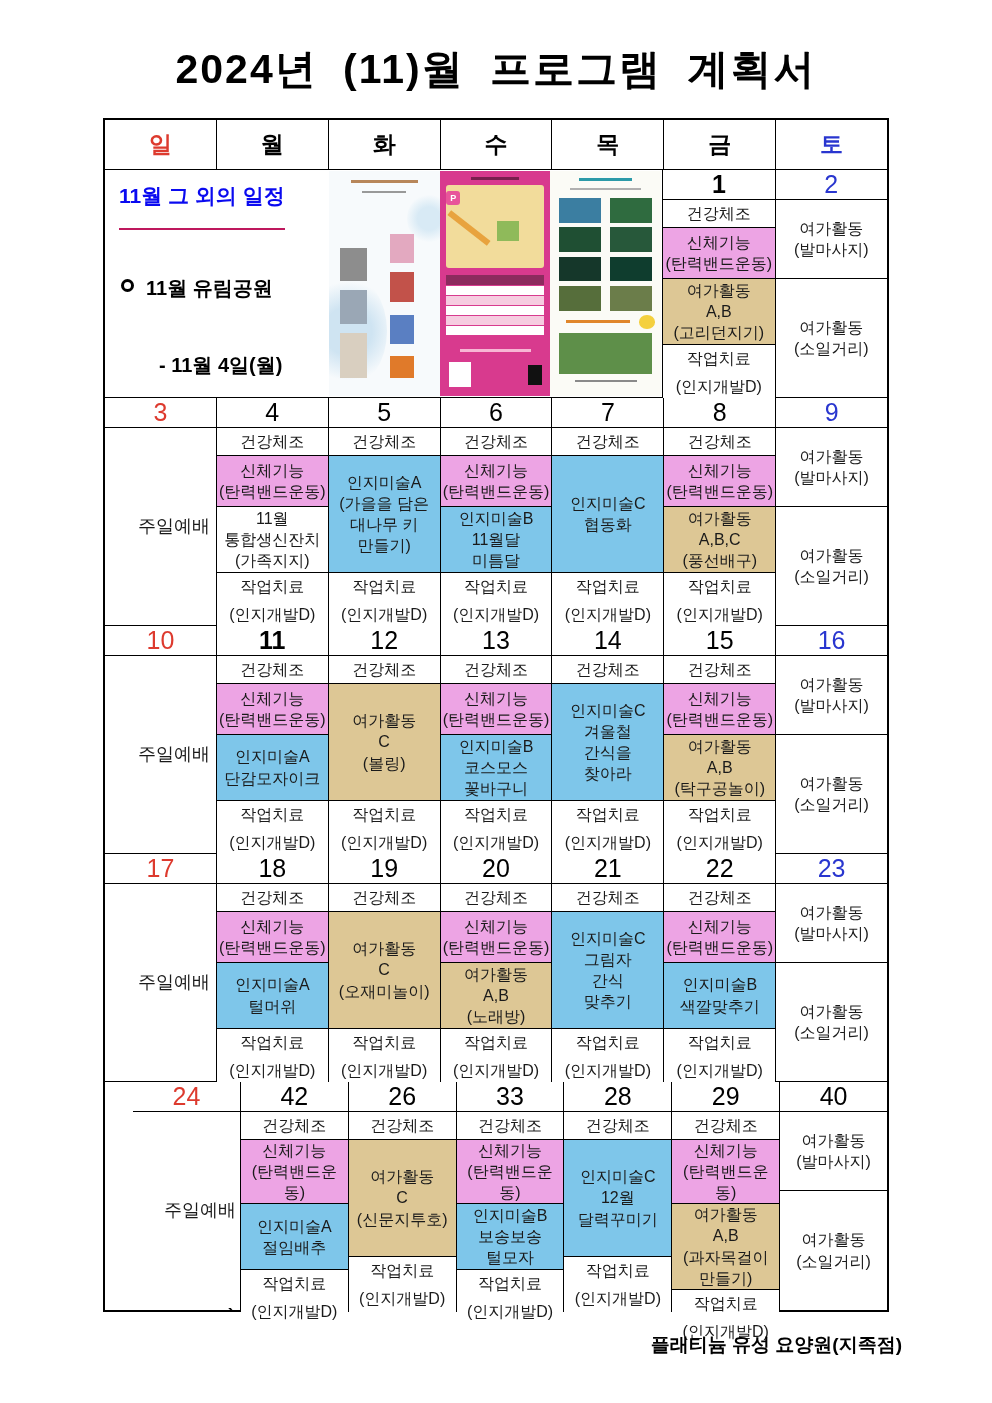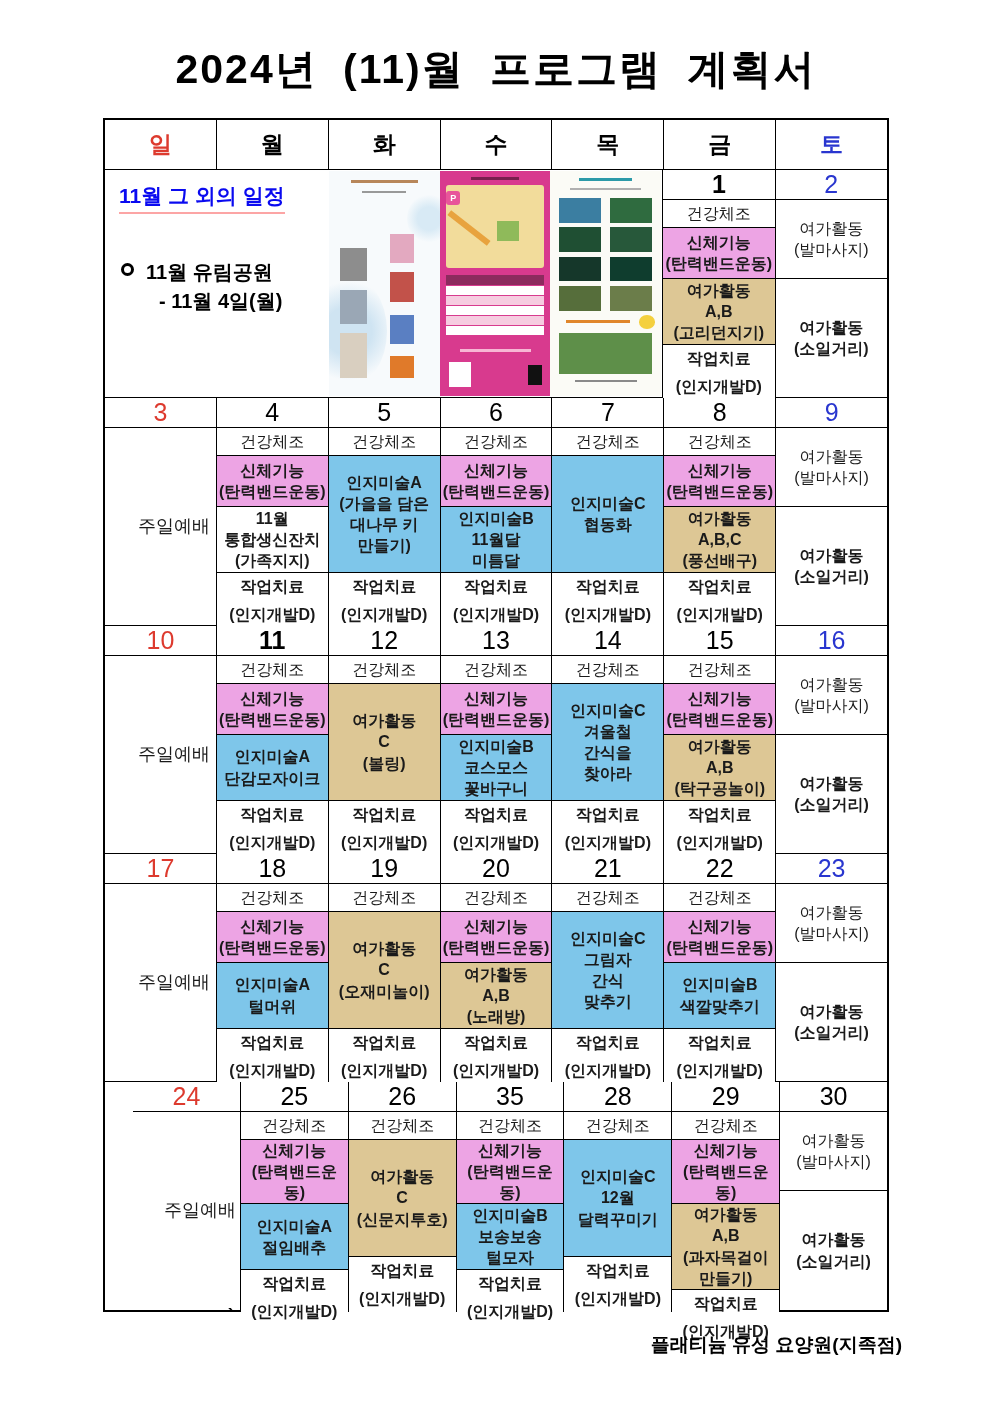--- a/index.html
+++ b/index.html
@@ -22,45 +22,45 @@
   .day-col { flex:1; display:flex; flex-direction:column; min-width:0; }
   .day-num { height:30px; flex:0 0 30px; display:flex; align-items:center; justify-content:center;
              font-size:25px; border-bottom:1px solid #000; }
   .day-num.bold { font-weight:bold; }
   .n-red   { color:#DD3A2E; }
   .n-blue  { color:#2936CF; }
   .n-black { color:#000000; }
 
   .block { display:flex; align-items:center; justify-content:center; text-align:center;
            font-size:16px; line-height:1.32; white-space:pre-line; padding:0 1px; color:#1a1a1a; }
-  .block + .block { border-top:1px solid #000;font-weight:bold; }
+  .block + .block { border-top:1px solid #000; }
   .h-s { flex:0 0 27px; }
   .h-m { flex:0 0 51px; }
   .h-l { flex:0 0 66px; }
   .h-merged { flex:0 0 117px; }
   .h-b { flex:1; line-height:1.75; }
   .h-sat-top { flex:0 0 78px; }
   .h-sat-bot { flex:1; }
   .c-white { background:#ffffff; }
   .c-pink  { background:#EDA4E4; }
   .c-blue  { background:#7EC6EA; }
   .c-tan   { background:#DDC795; }
   .sunday-body { font-size:18px; line-height:1.4;padding-left:28px; }
 
   
   .notice-cell { flex:5; position:relative; background:#fff; }
   .notice-text { position:absolute; left:14px; top:12px; width:214px; }
   .notice-title { display:inline-block; color:#0A0AF0; font-size:21px; font-weight:bold;
-                  border-bottom:2px solid #fca5a5; padding-bottom:2px; }
+                  border-bottom:2px solid #be185d; padding-bottom:18px; }
   .notice-items { margin-top:44px; }
   .notice-item { position:relative; padding-left:27px; margin-bottom:2px; }
   .bullet-ring { position:absolute; left:2px; top:5px; width:13px; height:13px;
                  border:3px solid #000; border-radius:50%; }
   .nl { font-size:20px; font-weight:bold; color:#000; line-height:1.45; }
-  .nl.indent { padding-left:13px; }
+  .nl.indent { padding-left:13px;margin-top:48px; }
 
   
   .posters { position:absolute; left:224px; top:1px; right:1px; bottom:1px; display:flex; }
   .poster { flex:1; position:relative; overflow:hidden; }
   .poster .abs { position:absolute; }
   .p1 { background:#f7fafc; }
   .p2 { background:#D83A8E; }
   .p3 { background:#DD4193; }
   .p4 { background:#fbfbf6; }
   .p3-title { position:absolute; top:5px; left:0; width:100%; text-align:center;
@@ -368,40 +368,40 @@
             <div class="block c-white h-sat-bot">여가활동
 (소일거리)</div>
           </div>
         </div>
         <div class="week">
           <div class="day-col">
             <div class="day-num n-red">24</div>
             <div class="block c-white h-b sunday-body">주일예배</div>
           </div>
           <div class="day-col">
-            <div class="day-num n-black">25</div>
+            <div class="day-num n-black">42</div>
             <div class="block c-white h-s">건강체조</div>
             <div class="block c-pink h-m">신체기능
 (탄력밴드운동)</div>
             <div class="block c-blue h-l">인지미술A
 절임배추</div>
             <div class="block c-white h-b">작업치료
 (인지개발D)</div>
           </div>
           <div class="day-col">
             <div class="day-num n-black">26</div>
             <div class="block c-white h-s">건강체조</div>
             <div class="block c-tan h-merged">여가활동
 C
 (신문지투호)</div>
             <div class="block c-white h-b">작업치료
 (인지개발D)</div>
           </div>
           <div class="day-col">
-            <div class="day-num n-black">35</div>
+            <div class="day-num n-black">33</div>
             <div class="block c-white h-s">건강체조</div>
             <div class="block c-pink h-m">신체기능
 (탄력밴드운동)</div>
             <div class="block c-blue h-l">인지미술B
 보송보송
 털모자</div>
             <div class="block c-white h-b">작업치료
 (인지개발D)</div>
           </div>
           <div class="day-col">
@@ -419,21 +419,21 @@
             <div class="block c-pink h-m">신체기능
 (탄력밴드운동)</div>
             <div class="block c-tan h-l">여가활동
 A,B
 (과자목걸이
 만들기)</div>
             <div class="block c-white h-b">작업치료
 (인지개발D)</div>
           </div>
           <div class="day-col">
-            <div class="day-num n-black">30</div>
+            <div class="day-num n-black">40</div>
             <div class="block c-white h-sat-top">여가활동
 (발마사지)</div>
             <div class="block c-white h-sat-bot">여가활동
 (소일거리)</div>
           </div>
         </div>
       </div>
   </div>
 
   <div class="stray">`</div>

